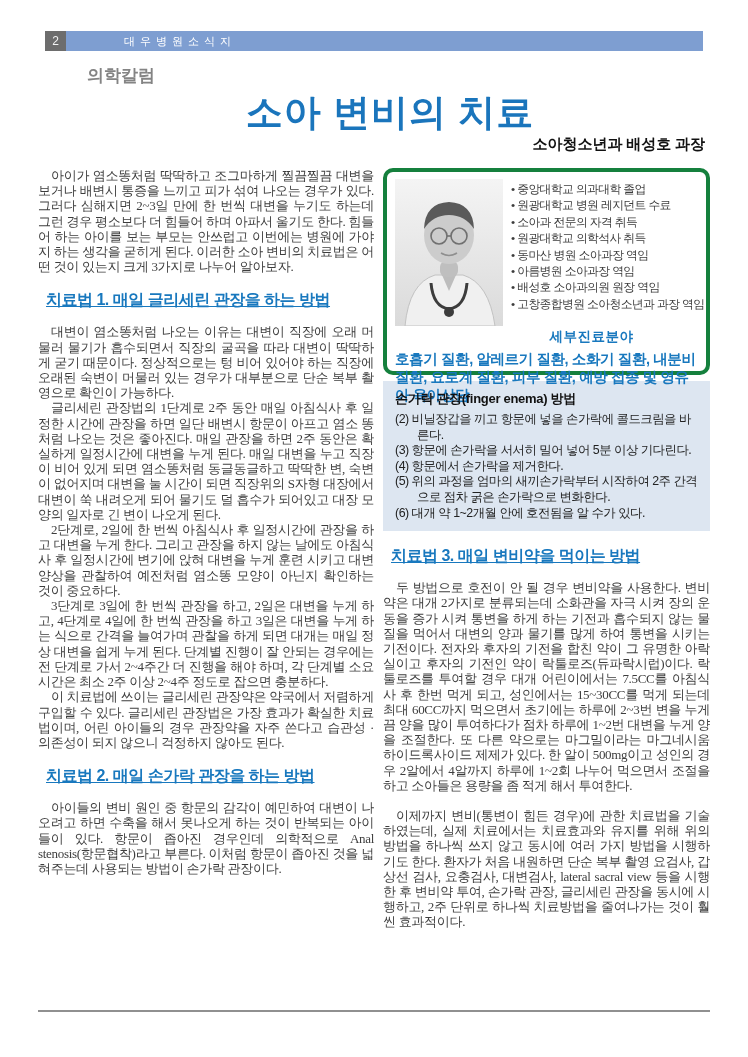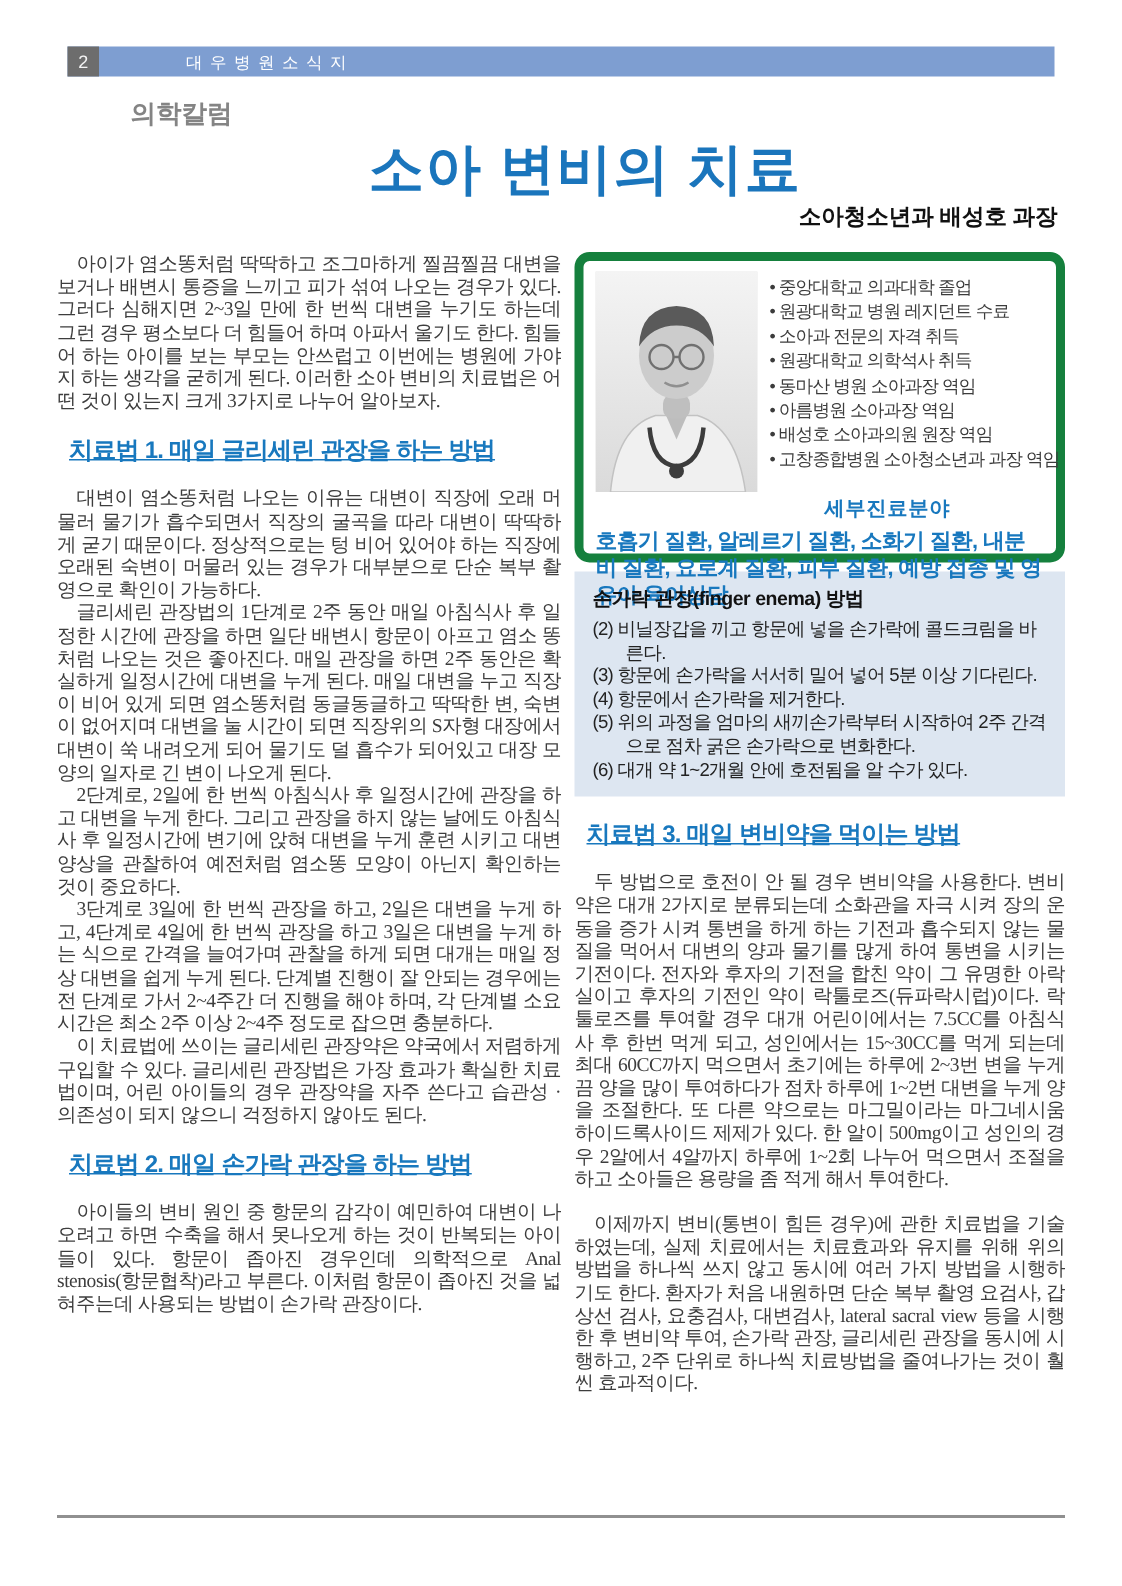--- a/index.html
+++ b/index.html
@@ -56,21 +56,21 @@
   h2.method {
     font-family:"Liberation Sans", sans-serif;
     color:#1878be; font-size:16px; font-weight:bold;
     text-decoration:underline; letter-spacing:-0.5px;
     margin:16px 0 13px 8px;
   }
   .col.right h2.method { margin-top:15px; }
   .para-gap { margin-top:15px !important; }
   
   .profile-box {
-    border:6px solid #15803d; border-radius:10px;
+    border:4px solid #15803d; border-radius:10px;
     padding:7px 8px 8px 8px; height:207px;
     font-family:"Liberation Sans", sans-serif;
   }
   .profile-top { display:flex; gap:8px; }
   .photo {
     width:108px; height:147px; flex:0 0 108px;
     overflow:hidden; background:#e9e9e9;
   }
   .creds { list-style:none; padding-top:2px; }
   .creds li {

